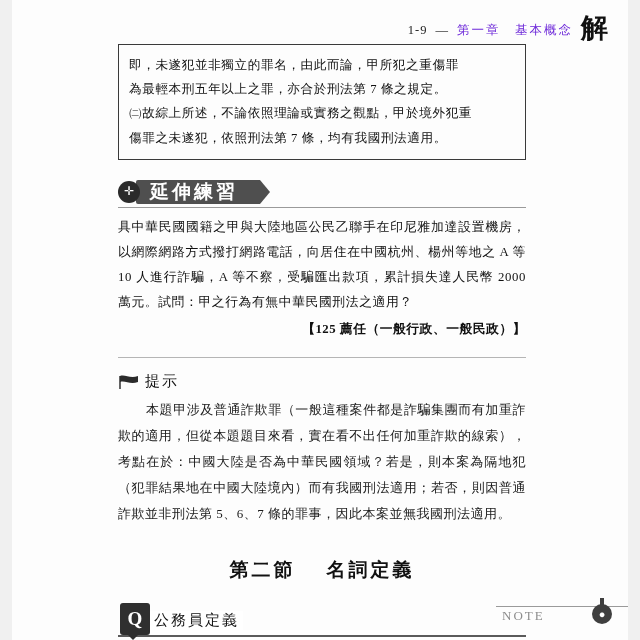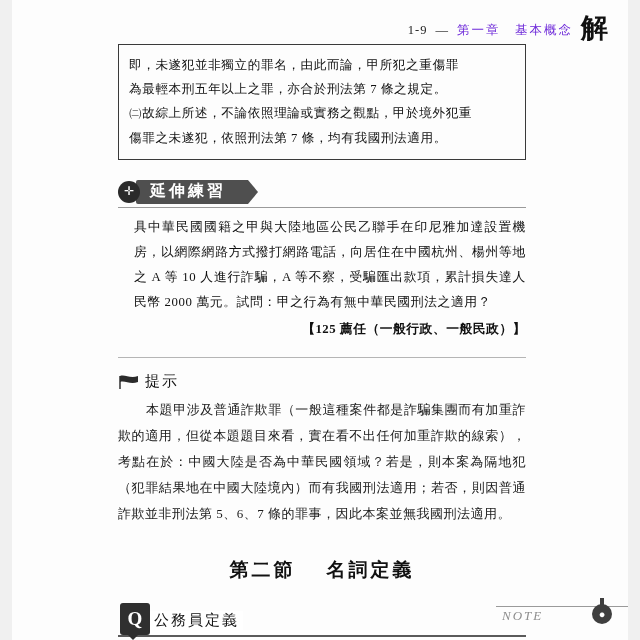--- a/index.html
+++ b/index.html
@@ -75,21 +75,21 @@
     position:relative;
     margin-top:20px;
     height:26px;
   }
   .flag-body{
     position:absolute;
     left:18px;top:0;
     height:24px;
     background:#4f4f4f;
     color:#fff;
-    font-size:16px;
+    font-size:19px;
     font-weight:bold;
     letter-spacing:3px;
     padding:0 22px 0 14px;
     display:flex;align-items:center;
     border-radius:2px 0 0 2px;
   }
   .flag-body:after{
     content:"";
     position:absolute;
     right:-10px;top:0;
@@ -112,21 +112,21 @@
     position:absolute;
     left:0;right:0;bottom:-2px;
     height:1px;background:#9a9a9a;
   }
 
   .para{
     font-size:12.8px;
     line-height:1.95;
     letter-spacing:0.6px;
     text-align:justify;
-    margin:9px 0 0 16px;
+    margin:9px 0 0 0;
     color:#111;
   }
   .exam-tag{
     display:block;
     text-align:right;
     font-weight:bold;
     letter-spacing:0.5px;
     margin-top:1px;
   }
 
@@ -216,21 +216,20 @@
   }
   .note-line{
     position:absolute;
     left:0;right:0;top:8px;
     height:1px;background:#9a9a9a;
   }
   .note-text{
     position:absolute;
     left:6px;top:10px;
     font-size:13px;
-    font-style:italic;
     letter-spacing:2px;
     color:#8d8d8d;
     font-family:"Liberation Serif",serif;
   }
   .note-circle{
     position:absolute;
     right:16px;top:6px;
     width:20px;height:20px;
     border-radius:50%;
     background:#3f3f3f;

